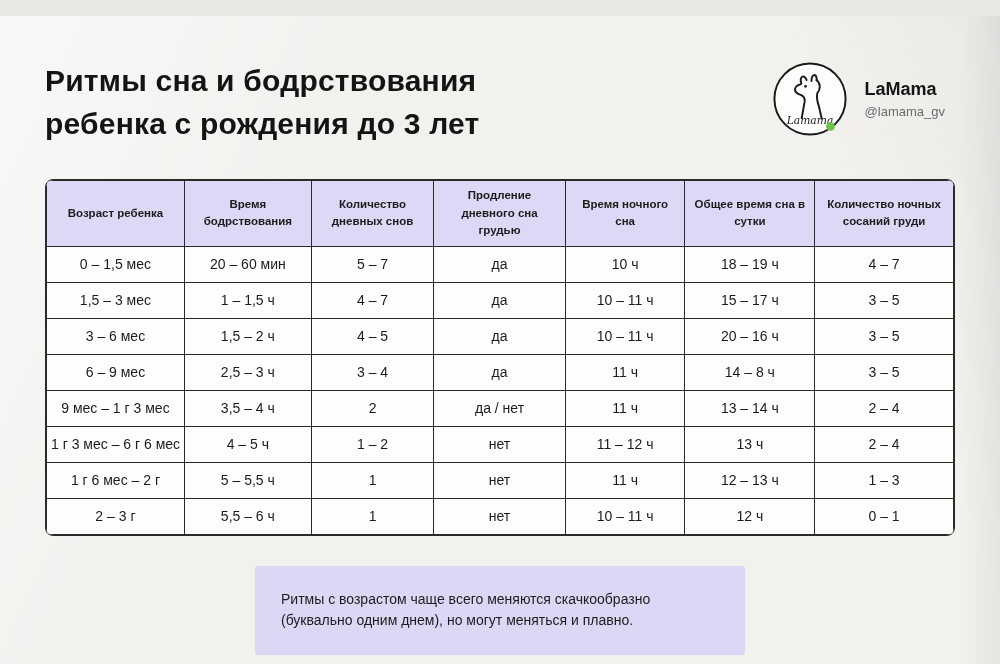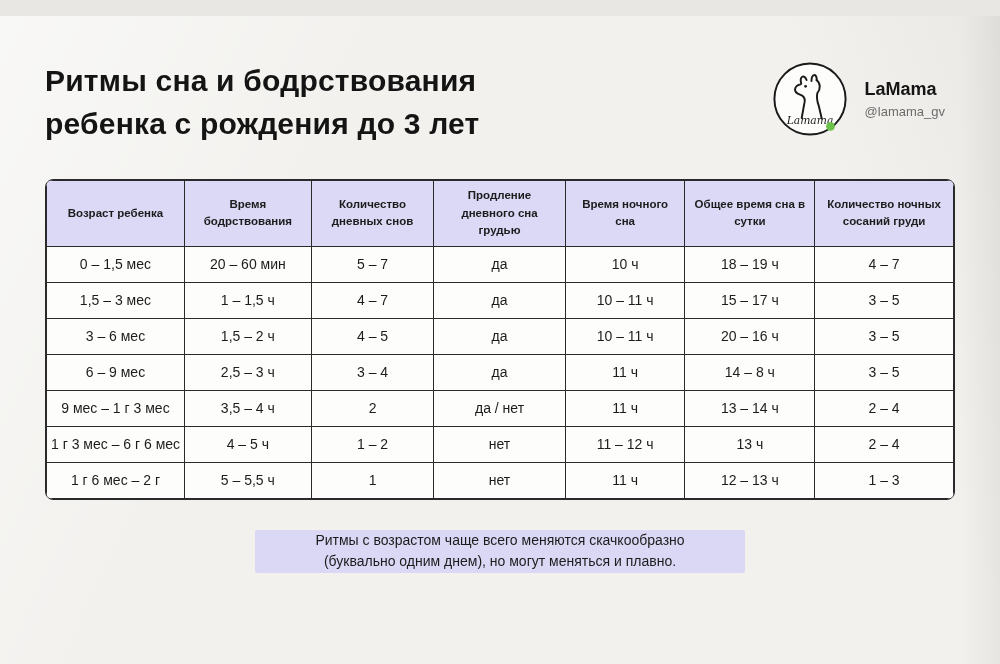--- a/index.html
+++ b/index.html
@@ -87,22 +87,22 @@
     white-space: nowrap;
     color: #1c1c1c;
   }
 
   
   .note {
     margin: 30px auto 0 auto;
     width: 490px;
     background: #dbd8f6;
     border-radius: 2px;
-    padding: 0 26px;
-    text-align: center;
+    padding: 23px 26px;
+    text-align: left;
     font-size: 14px;
     line-height: 1.55;
     color: #1c1c1c;
   }
 </style>
 </head>
 <body>
 
 <div class="page">
 
@@ -213,20 +213,29 @@
           </tr>
           <tr>
             <td>1 г 6 мес – 2 г</td>
             <td>5 – 5,5 ч</td>
             <td>1</td>
             <td>нет</td>
             <td>11 ч</td>
             <td>12 – 13 ч</td>
             <td>1 – 3</td>
           </tr>
+          <tr>
+            <td>2 – 3 г</td>
+            <td>5,5 – 6 ч</td>
+            <td>1</td>
+            <td>нет</td>
+            <td>10 – 11 ч</td>
+            <td>12 ч</td>
+            <td>0 – 1</td>
+          </tr>
         </tbody>
     </table>
   </div>
 
   <div class="note">
     <span>Ритмы с возрастом чаще всего меняются скачкообразно (буквально одним днем), но могут меняться и плавно.</span>
   </div>
 
 </div>
 

